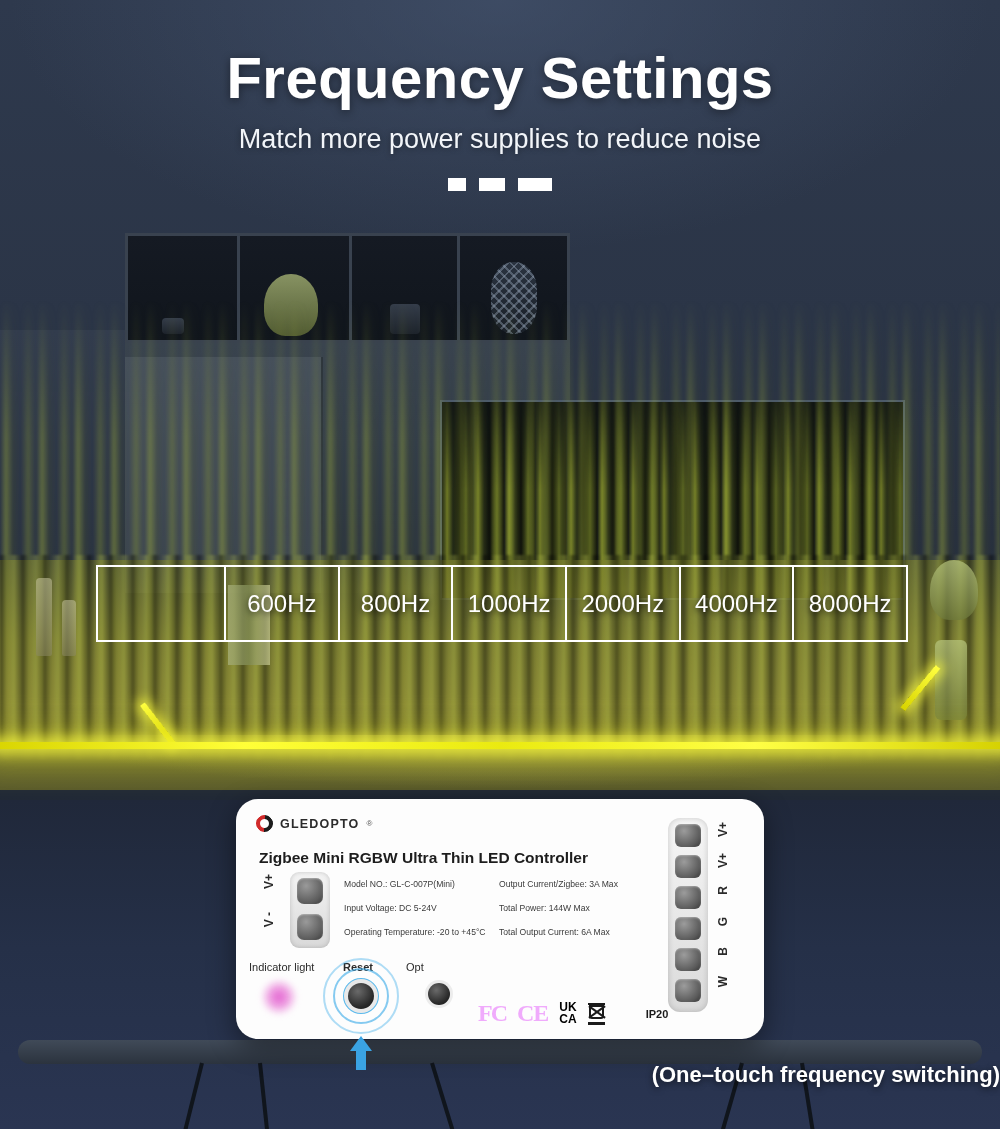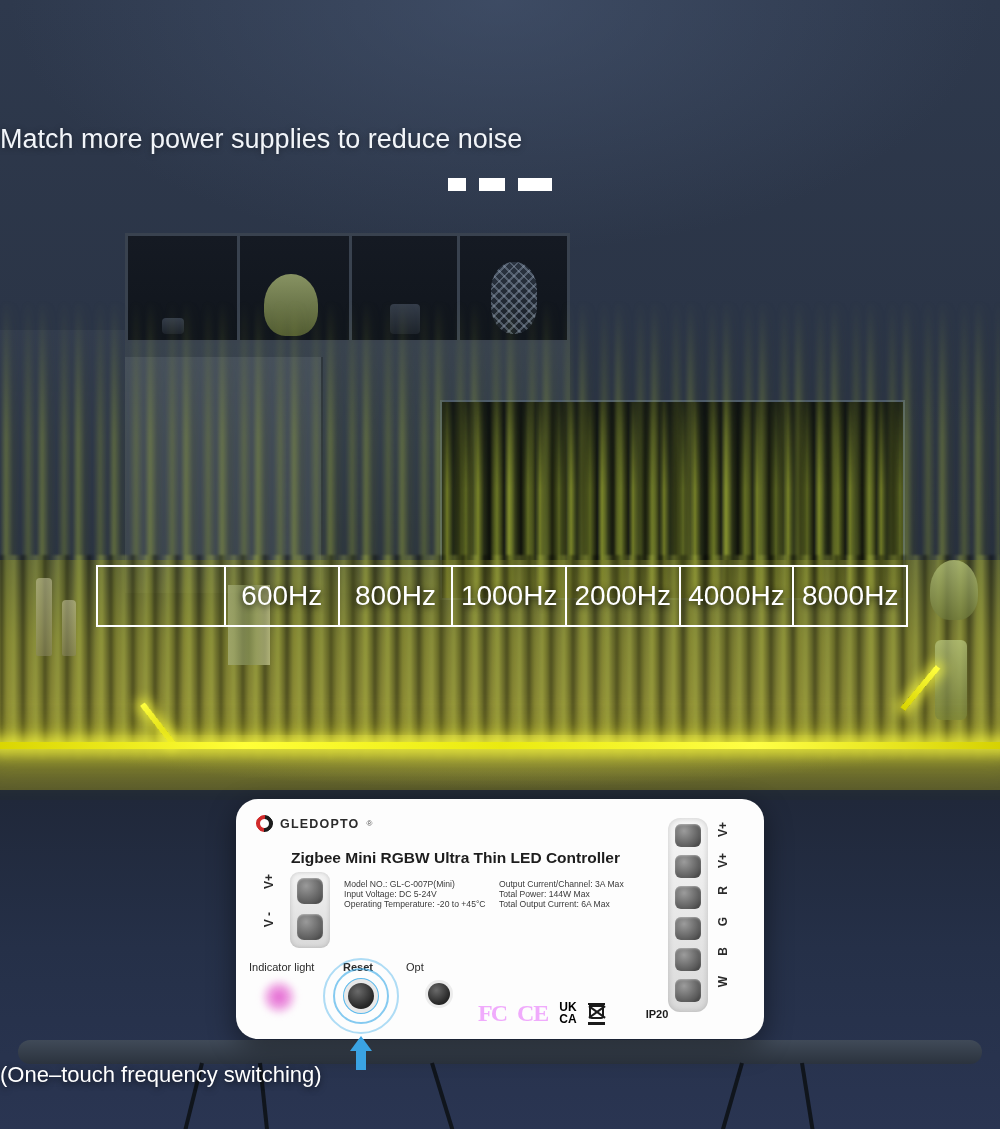--- a/index.html
+++ b/index.html
@@ -108,56 +108,56 @@
       linear-gradient(180deg,#2d3a57,#33405f); }
   
   .table-top { position:absolute; left:18px; top:1040px; width:964px; height:24px;
     background:linear-gradient(180deg,#404a58,#2b333e); border-radius:14px; }
   .tleg { position:absolute; width:4px; background:#10151c; transform-origin:top center; }
 
   
   .title { position:absolute; left:0; right:0; top:44px; text-align:center;
     font-size:58px; font-weight:bold; color:#ffffff; letter-spacing:.5px;
     text-shadow:0 2px 10px rgba(0,0,0,.45); }
-  .subtitle { position:absolute; left:0; right:0; top:124px; text-align:left;
+  .subtitle { position:absolute; left:0; right:0; top:124px; text-align:center;
     font-size:27px; color:#f2f5f9; text-shadow:0 1px 6px rgba(0,0,0,.4); }
   .dashes { position:absolute; left:0; right:0; top:178px; display:flex;
     justify-content:center; align-items:center; gap:13px; }
   .dash { height:13px; background:#ffffff; }
 
   
   .sequence { position:absolute; left:0; right:0; top:511px; text-align:center;
     font-size:23px; font-weight:bold; color:#ffffff;
     text-shadow:0 2px 6px rgba(0,0,0,.75); letter-spacing:.3px; }
 
   
   .freq-table { position:absolute; left:96px; top:565px; width:812px;
     border-collapse:collapse; table-layout:fixed; }
   .freq-table td { border:2px solid #ffffff; color:#ffffff; text-align:center;
     text-shadow:0 2px 6px rgba(0,0,0,.7); }
-  .freq-table tr.head td { height:60px; font-size:28px; }
+  .freq-table tr.head td { height:75px; font-size:24px; }
   .freq-table tr.body td { height:108px; font-size:26px; }
   .freq-table td.rowlabel { font-size:26px; line-height:1.25; }
   .col-first { width:128px; }
 
   
   .device { position:absolute; left:236px; top:799px; width:528px; height:240px;
     background:#fdfdfd; border-radius:22px;
     box-shadow:0 8px 28px rgba(0,0,0,.45); overflow:hidden; }
   .brand { position:absolute; left:20px; top:16px; display:flex; align-items:center; gap:7px; }
   .brand-mark { width:17px; height:17px; border-radius:50%;
     border:4px solid #d12b2b; border-right-color:#1c1c1c; border-bottom-color:#1c1c1c;
     transform:rotate(-40deg); }
   .brand-text { font-size:12.5px; font-weight:bold; letter-spacing:1.2px; color:#2b2b2b; }
   .brand-reg { font-size:8px; color:#555; vertical-align:super; }
   .dev-title { position:absolute; left:23px; top:50px; font-size:15.5px;
-    font-weight:bold; color:#1d1d1d;margin-left:32px; }
+    font-weight:bold; color:#1d1d1d; }
 
   .specs { position:absolute; left:108px; top:80px; width:300px;
-    display:grid; grid-template-columns:155px 150px; }
+    display:grid; grid-template-columns:155px 150px; row-gap:14px; }
   .spec { font-size:8.6px; color:#3a3a3a; }
 
   
   .in-term { position:absolute; left:290px; top:872px; width:40px; height:76px;
     background:linear-gradient(180deg,#f4f4f4,#d9d9d9); border-radius:9px;
     box-shadow:inset 0 0 5px rgba(0,0,0,.18); }
   .in-screw { position:absolute; left:7px; width:26px; height:26px; border-radius:7px;
     background:radial-gradient(circle at 35% 30%,#9a9a9a,#5c5c5c 70%,#3a3a3a);
     box-shadow:inset 0 1px 2px rgba(255,255,255,.4); }
   .in-lbl { position:absolute; font-size:12px; font-weight:bold; color:#2a2a2a;
@@ -205,22 +205,22 @@
   .weee-x2 { transform:rotate(-36deg); }
   .cert-ip { font-size:11px; font-weight:bold; color:#1a1a1a;padding-left:30px; }
 
   
   .arrow-up { position:absolute; left:350px; top:1036px; width:22px; height:34px; }
   .arrow-head { position:absolute; left:0; top:0; width:0; height:0;
     border-left:11px solid transparent; border-right:11px solid transparent;
     border-bottom:15px solid #3aa3e3; }
   .arrow-stem { position:absolute; left:6px; top:14px; width:10px; height:20px;
     background:#3aa3e3; }
-  .caption { position:absolute; left:0; right:0; top:1062px; text-align:left;
-    font-size:22px; color:#ffffff; text-shadow:0 2px 6px rgba(0,0,0,.6); }
+  .caption { position:absolute; left:0; right:0; top:1062px; text-align:right;
+    font-size:22px; color:#ffffff; text-shadow:0 2px 6px rgba(0,0,0,.6);font-weight:bold; }
 </style>
 </head>
 <body>
 
 <div class="stage">
 
   <div class="room">
     <div class="wall-glow"></div>
     <div class="wall-left"></div>
 
@@ -266,20 +266,21 @@
     </div>
     <div class="table-top"></div>
     <div class="tleg" style="left:200px;top:1063px;height:72px;transform:rotate(14deg);"></div>
     <div class="tleg" style="left:258px;top:1063px;height:72px;transform:rotate(-6deg);"></div>
     <div class="tleg" style="left:430px;top:1063px;height:72px;transform:rotate(-17deg);"></div>
 
     <div class="tleg" style="left:740px;top:1063px;height:72px;transform:rotate(16deg);"></div>
     <div class="tleg" style="left:800px;top:1063px;height:72px;transform:rotate(-9deg);"></div>
   </div>
 
+  <div class="title">Frequency Settings</div>
   <div class="subtitle">Match more power supplies to reduce noise</div>
   <div class="dashes">
     <span class="dash" style="width:18px;"></span>
     <span class="dash" style="width:26px;"></span>
     <span class="dash" style="width:34px;"></span>
   </div>
 
 
   <table class="freq-table">
     <tbody>
@@ -298,21 +299,21 @@
   <div class="device">
     <div class="brand">
       <span class="brand-mark"></span>
       <span class="brand-text">GLEDOPTO</span>
       <span class="brand-reg">®</span>
     </div>
     <div class="dev-title">Zigbee Mini RGBW Ultra Thin LED Controller</div>
 
     <div class="specs">
       <div class="spec">Model NO.: GL-C-007P(Mini)</div>
-      <div class="spec">Output Current/Channel: 3A Max</div>
+      <div class="spec">Output Current/Zigbee: 3A Max</div>
       <div class="spec">Input Voltage: DC 5-24V</div>
       <div class="spec">Total Power: 144W Max</div>
       <div class="spec">Operating Temperature: -20 to +45°C</div>
       <div class="spec">Total Output Current: 6A Max</div>
     </div>
   </div>
 
   <div class="in-term">
     <div class="in-screw" style="top:6px;"></div>
     <div class="in-screw" style="top:42px;"></div>

